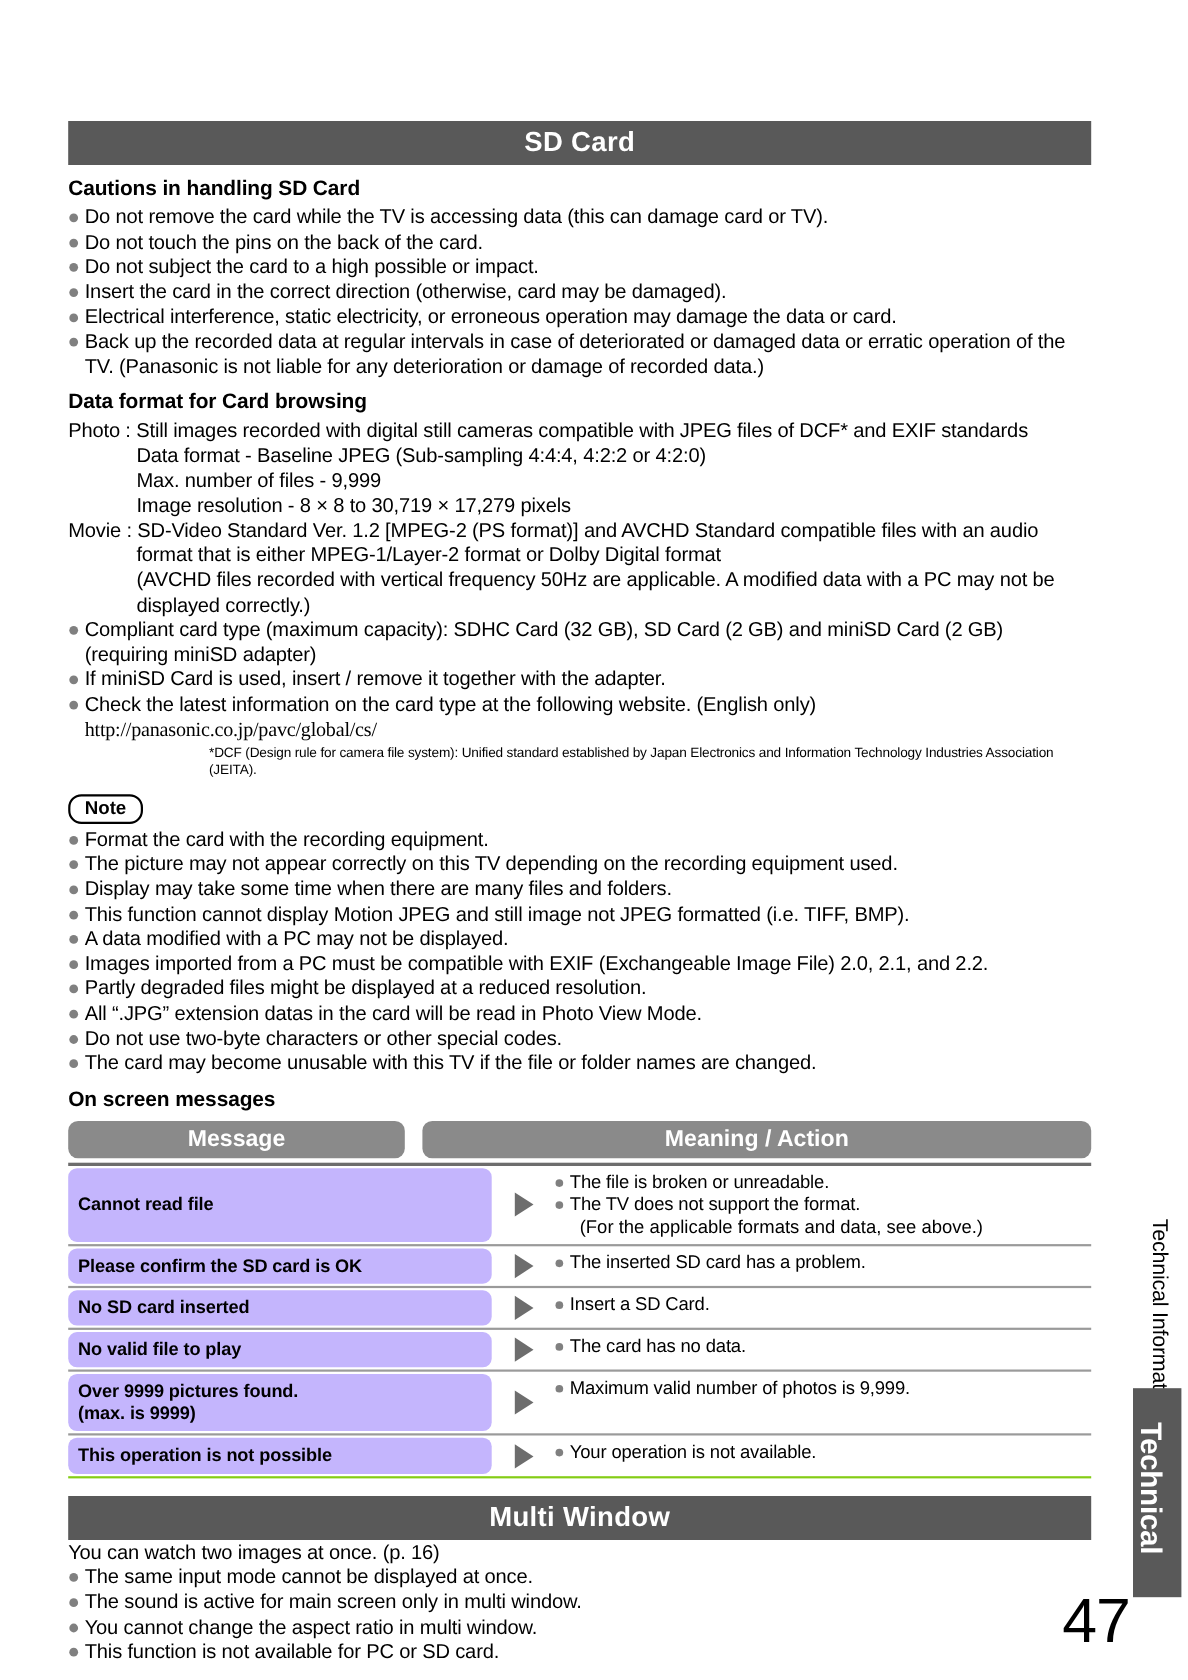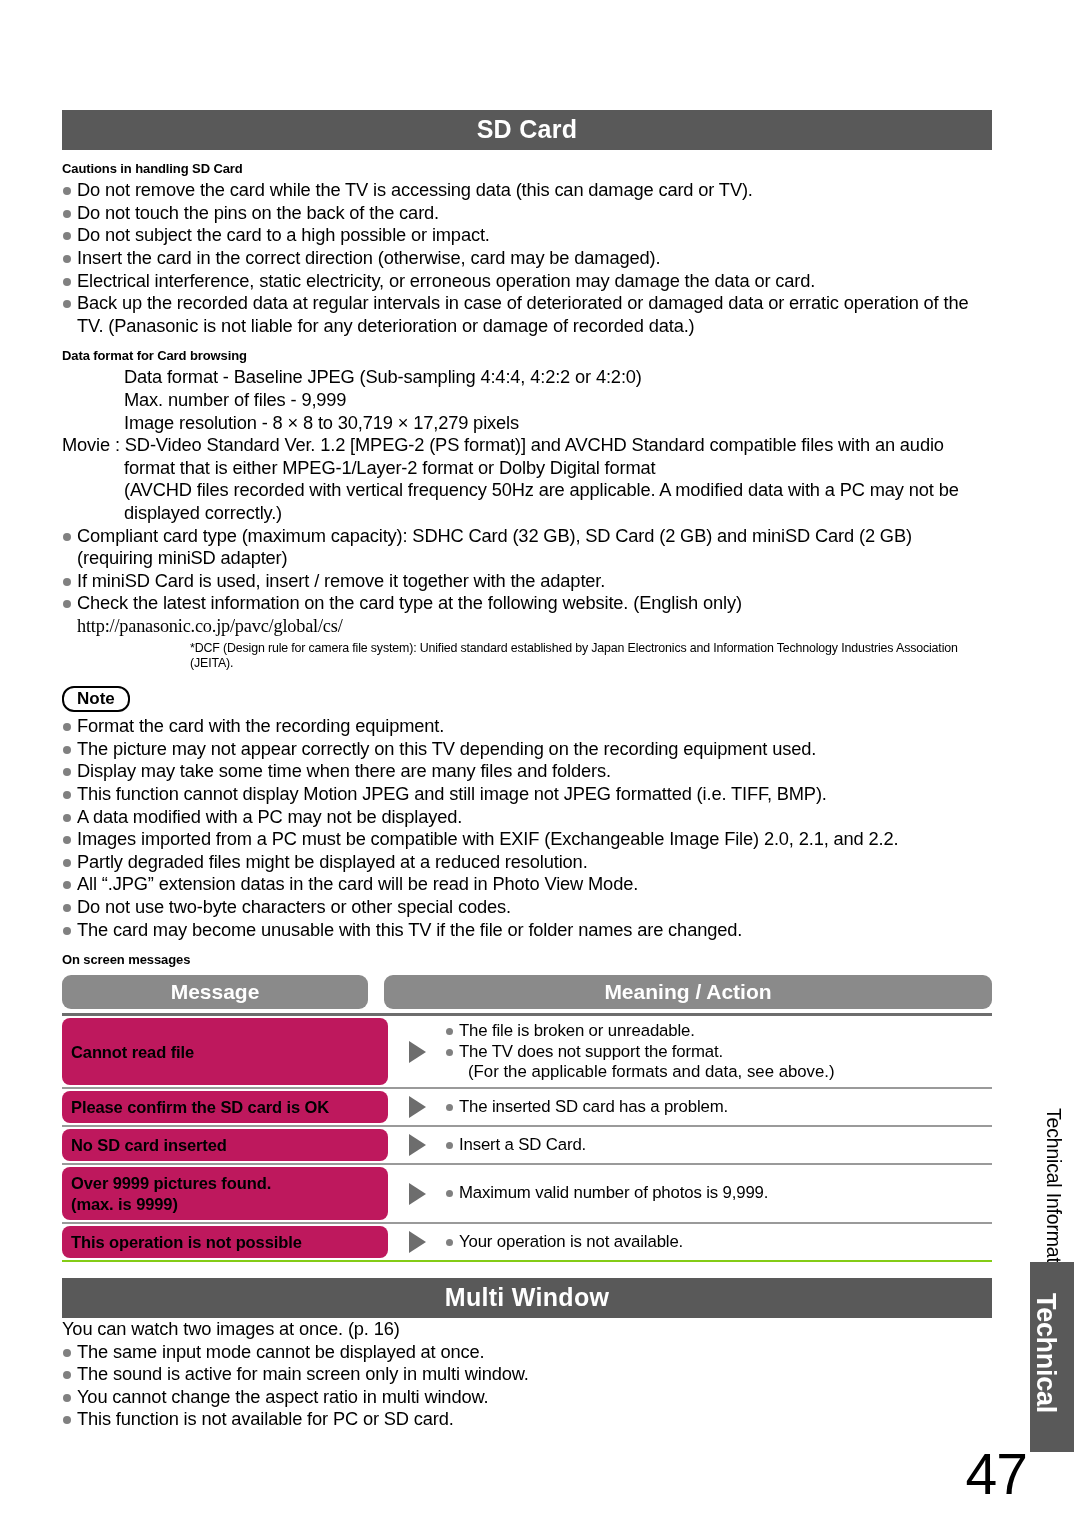--- a/index.html
+++ b/index.html
@@ -37,21 +37,21 @@
     text-align: center;
     font-size: 25px;
     font-weight: bold;
     letter-spacing: 0.3px;
     padding: 6px 0 8px 0;
     line-height: 1.05;
   }
 
   
   .subhead {
-    font-size: 13px;
+    font-size: 19px;
     font-weight: bold;
     margin: 11px 0 3px 0;
     letter-spacing: -0.1px;
   }
 
   
   ul.blist {
     list-style: none;
     margin: 0;
     padding: 0;
@@ -151,22 +151,22 @@
     border-top: 3px solid #6d6d6d;
   }
   .trow {
     display: flex;
     align-items: stretch;
     border-bottom: 2px solid #9a9a9a;
   }
   .trow:last-child { border-bottom: 2px solid #84cc16; }
 
   .tcell-msg {
-    width: 326px;
-    background: #be185d;
+    width: 385px;
+    background: #c4b5fd;
     border-radius: 8px;
     font-size: 16.5px;
     font-weight: bold;
     line-height: 1.22;
     padding: 6px 0 6px 9px;
     display: flex;
     flex-direction: column;
     justify-content: center;
     margin: 2px 0;
     letter-spacing: -0.1px;
@@ -180,21 +180,21 @@
   .arrow {
     width: 0; height: 0;
     border-left: 17px solid #6d6d6d;
     border-top: 11px solid transparent;
     border-bottom: 11px solid transparent;
   }
   .tcell-mean {
     flex: 1;
     display: flex;
     flex-direction: column;
-    justify-content: center;
+    justify-content: space-between;
     padding: 5px 0;
   }
   .tcell-mean ul.blist > li {
     font-size: 16.8px;
     line-height: 1.21;
     padding-left: 13px;
   }
   .tcell-mean ul.blist > li::before {
     width: 7px; height: 7px; top: 7px; left: 0px;
   }
@@ -279,20 +279,24 @@
       <li>
           <span class="cont">Electrical interference, static electricity, or erroneous operation may damage the data or card.</span>
         </li>
       <li>
           <span class="cont">Back up the recorded data at regular intervals in case of deteriorated or damaged data or erratic operation of the TV. (Panasonic is not liable for any deterioration or damage of recorded data.)</span>
         </li>
     </ul>
 
     <div class="subhead">Data format for Card browsing</div>
 
+    <div class="defrow">
+      <span class="lbl">Photo :</span>
+      <span>Still images recorded with digital still cameras compatible with JPEG files of DCF* and EXIF standards</span>
+    </div>
     <div class="defsub">Data format - Baseline JPEG (Sub-sampling 4:4:4, 4:2:2 or 4:2:0)</div>
     <div class="defsub">Max. number of files - 9,999</div>
     <div class="defsub">Image resolution - 8 × 8 to 30,719 × 17,279 pixels</div>
 
     <div class="defrow">
       <span class="lbl">Movie :</span>
       <span>SD-Video Standard Ver. 1.2 [MPEG-2 (PS format)] and AVCHD Standard compatible files with an audio</span>
     </div>
     <div class="defsub">format that is either MPEG-1/Layer-2 format or Dolby Digital format</div>
     <div class="defsub">(AVCHD files recorded with vertical frequency 50Hz are applicable. A modified data with a PC may not be displayed correctly.)</div>
@@ -400,20 +404,35 @@
         </div>
         <div class="tcell-mean">
           <ul class="blist">
             <li>
                 <span class="cont">Insert a SD Card.</span>
               </li>
           </ul>
         </div>
       </div>
 
+      <div class="trow">
+        <div class="tcell-msg">
+          <span>No valid file to play</span>
+        </div>
+        <div class="tcell-arrow">
+          <span class="arrow"></span>
+        </div>
+        <div class="tcell-mean">
+          <ul class="blist">
+            <li>
+                <span class="cont">The card has no data.</span>
+              </li>
+          </ul>
+        </div>
+      </div>
 
       <div class="trow">
         <div class="tcell-msg">
           <span>Over 9999 pictures found.</span>
           <span>(max. is 9999)</span>
         </div>
         <div class="tcell-arrow">
           <span class="arrow"></span>
         </div>
         <div class="tcell-mean">

